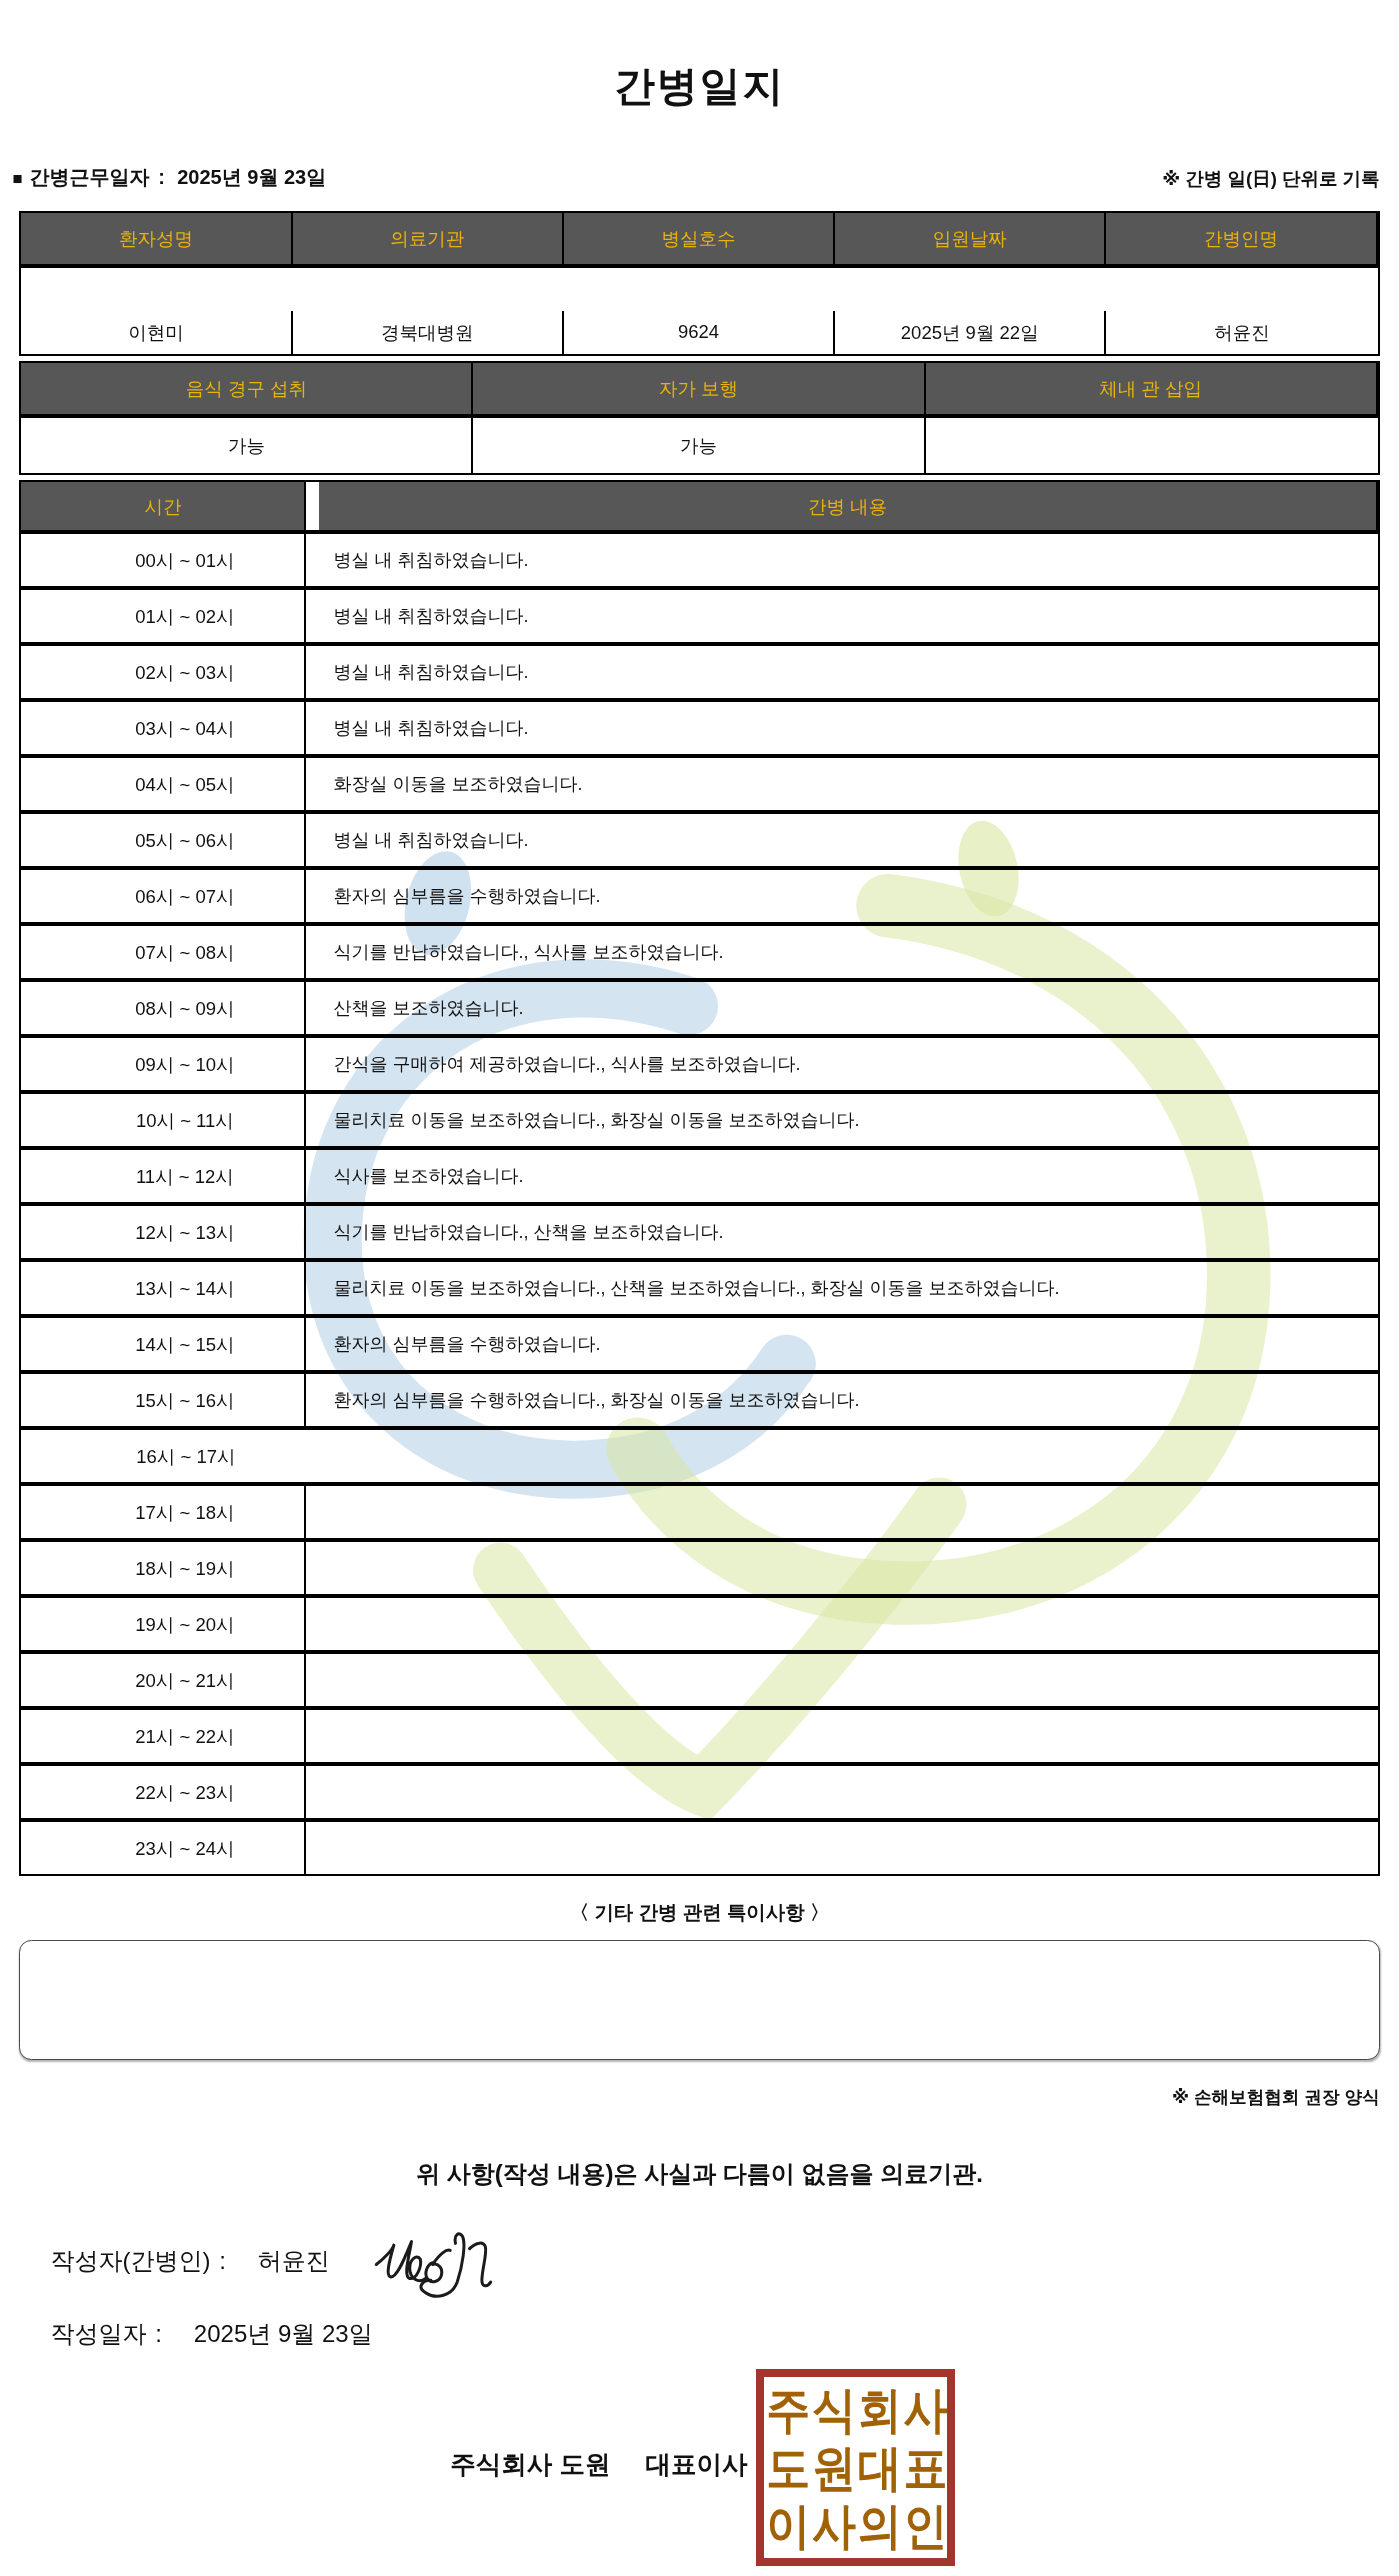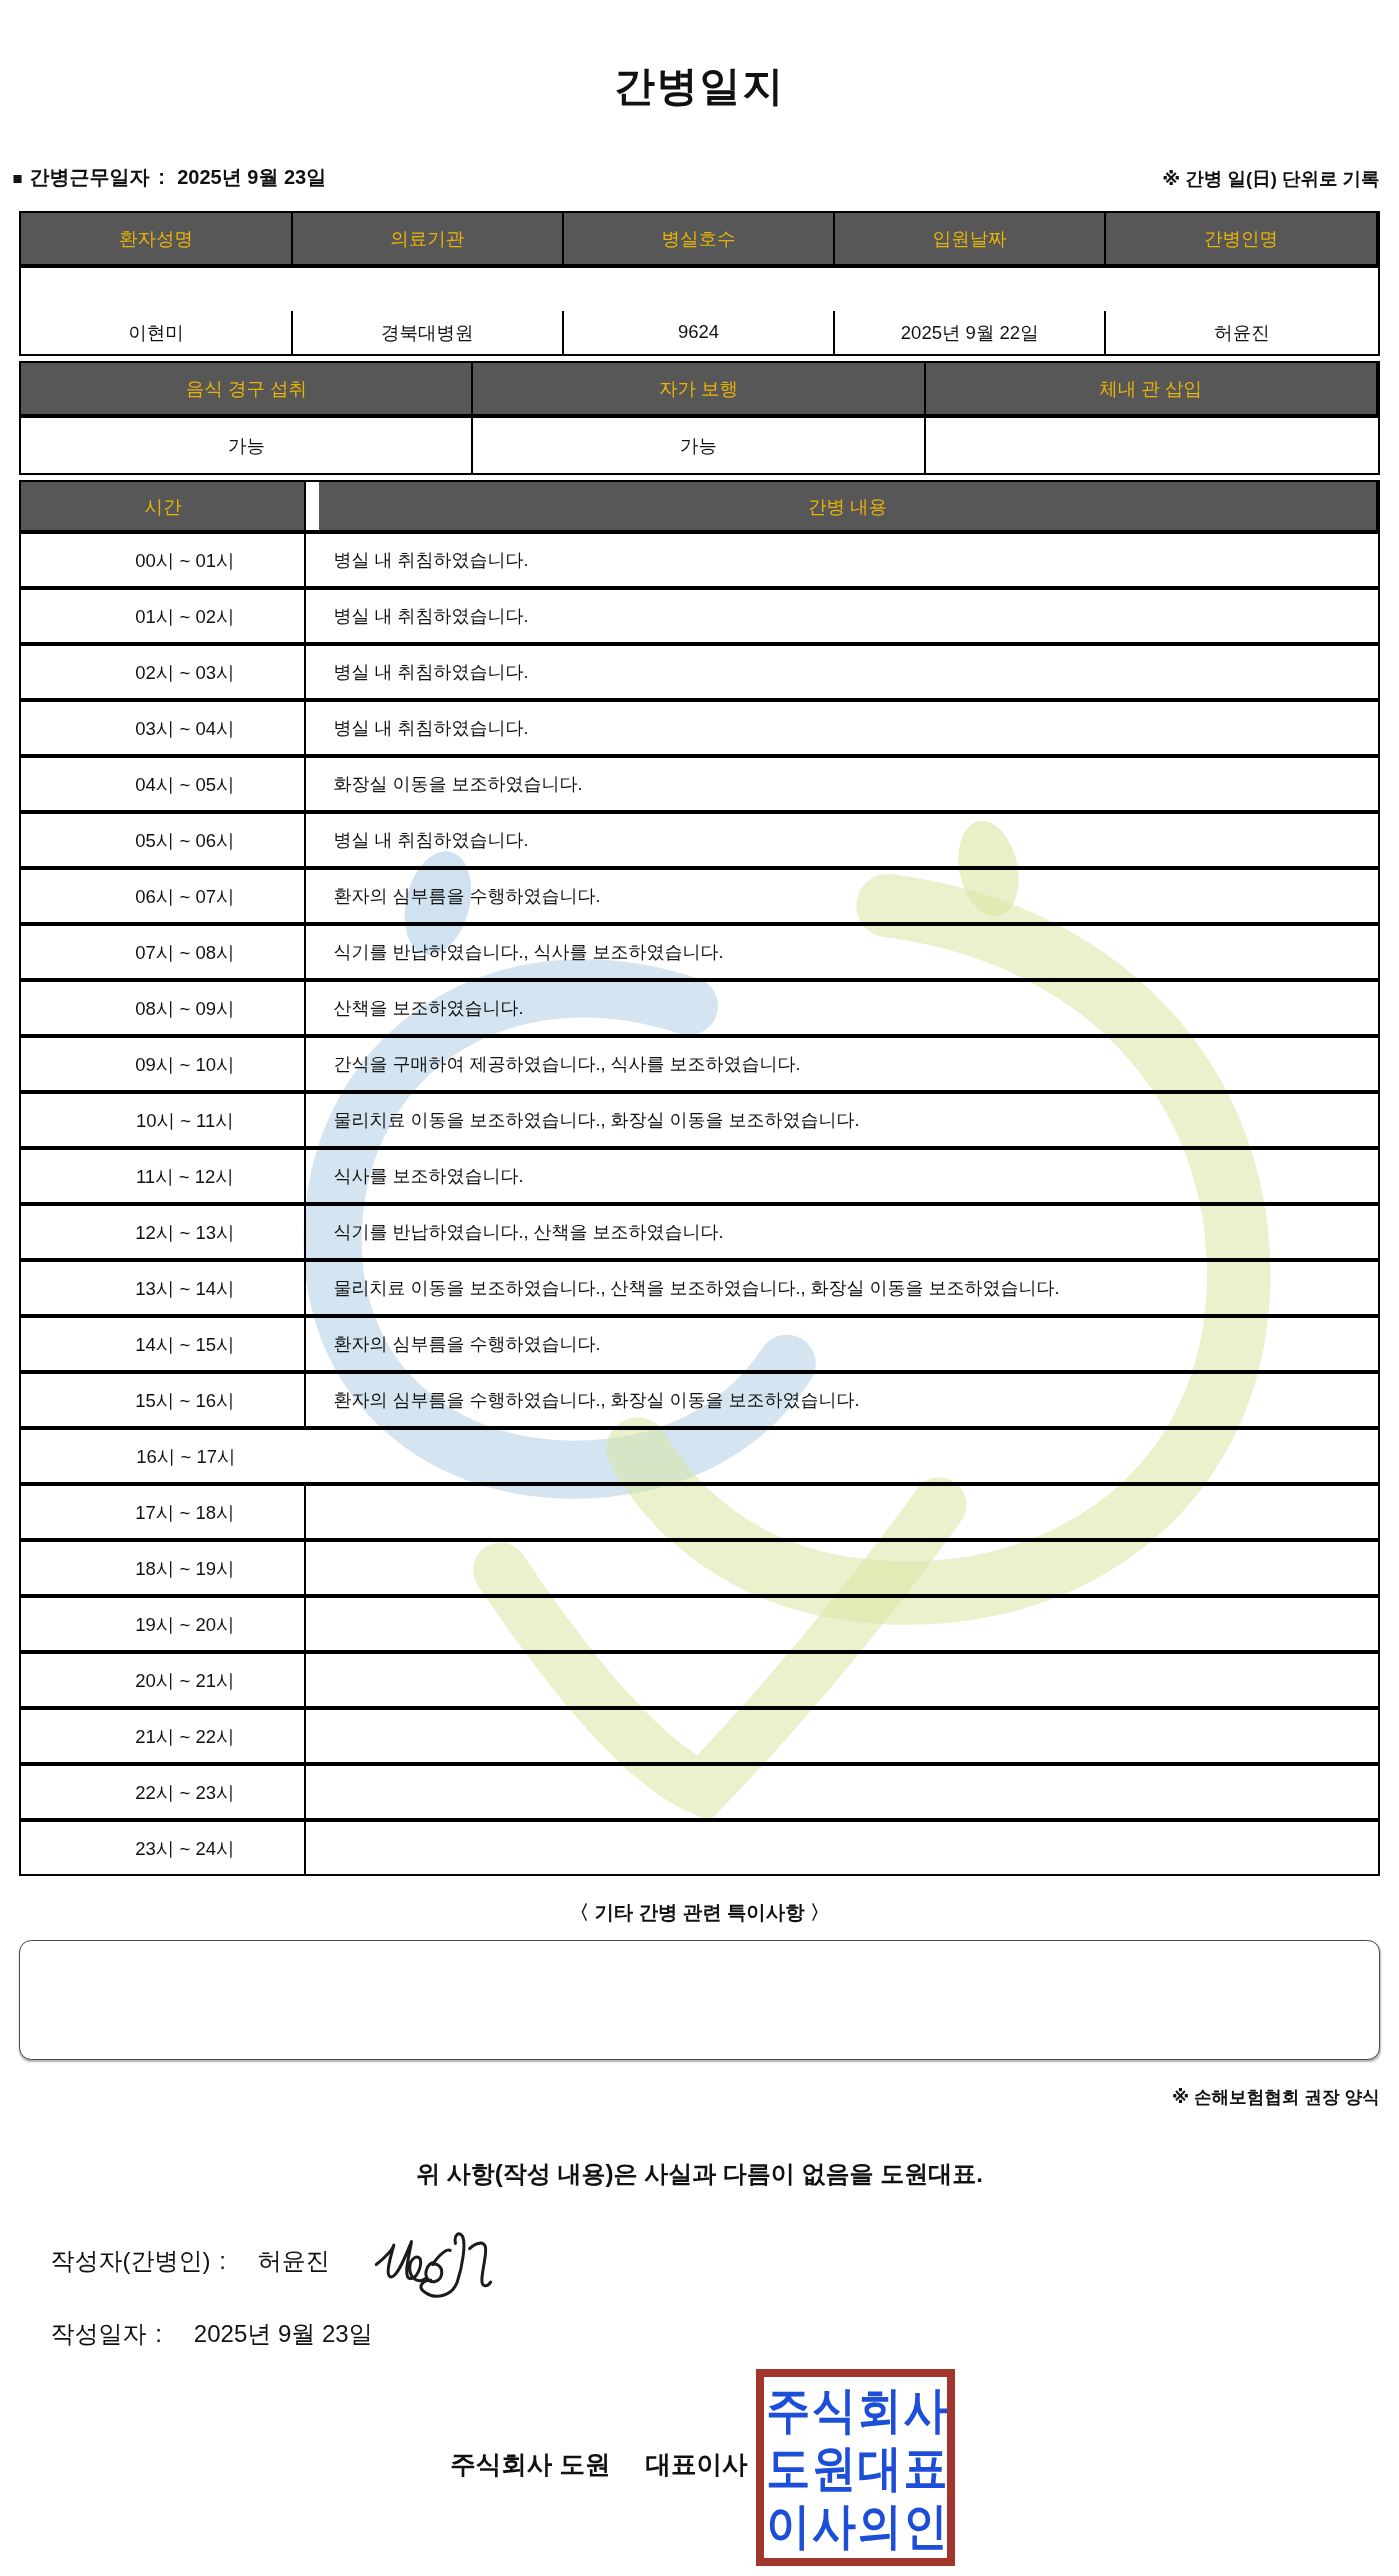--- a/index.html
+++ b/index.html
@@ -283,21 +283,21 @@
             <div class="cell">23시 ~ 24시</div>
             <div class="cell content"></div>
           </div>
         </div>
     </div>
 
     <div class="notes-title">〈 기타 간병 관련 특이사항 〉</div>
     <div class="notes-box"></div>
     <div class="form-note">※ 손해보험협회 권장 양식</div>
 
-    <div class="confirmation">위 사항(작성 내용)은 사실과 다름이 없음을 도원대표.</div>
+    <div class="confirmation">위 사항(작성 내용)은 사실과 다름이 없음을 의료기관.</div>
 
     <div class="writer-line">
       <span>작성자(간병인)</span><span class="sep2">:</span><span class="name">허윤진</span>
       <svg class="signature" width="132" height="88" viewBox="0 0 150 100">
         <g fill="none" stroke="#1b1b1b" stroke-width="3.4" stroke-linecap="round" stroke-linejoin="round">
           <path d="M6 46 C 14 40 24 30 26 24 C 22 38 16 58 22 60 C 30 62 40 34 46 20 C 44 34 36 60 44 62 C 52 63 58 48 56 40 C 52 34 44 40 44 50 C 44 62 54 68 62 62"></path>
           <path d="M70 44 C 64 46 60 56 64 62 C 68 68 78 66 80 58 C 82 50 76 44 70 46 C 78 34 86 28 90 30"></path>
           <path d="M96 22 C 94 12 100 8 104 14 C 108 22 104 48 98 66 C 92 82 74 86 62 78 C 52 72 58 64 68 64"></path>
           <path d="M112 28 C 120 20 128 20 130 26 C 132 34 126 52 126 64 C 126 72 132 72 136 66"></path>
         </g>
@@ -305,21 +305,21 @@
     </div>
 
     <div class="date-line">
       <span>작성일자</span><span class="sep2">:</span><span class="val">2025년 9월 23일</span>
     </div>
 
     <div class="bottom-block">
       <div class="company-line">
         <span>주식회사 도원</span><span class="role">대표이사</span>
       </div>
-      <div class="stamp" style="border-color: rgb(162, 54, 45); color: #1d4ed8;">
+      <div class="stamp" style="border-color: rgb(162, 54, 45); color: #a16207;">
         <div class="srow">주식회사</div>
         <div class="srow">도원대표</div>
         <div class="srow">이사의인</div>
       </div>
     </div>
 
   </div>
 </div>
 
 

